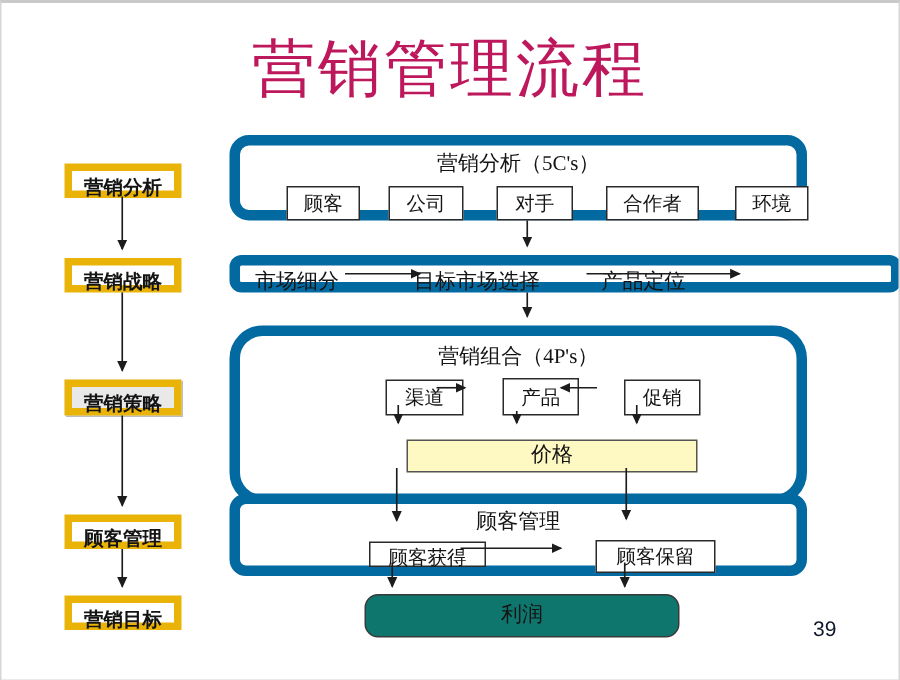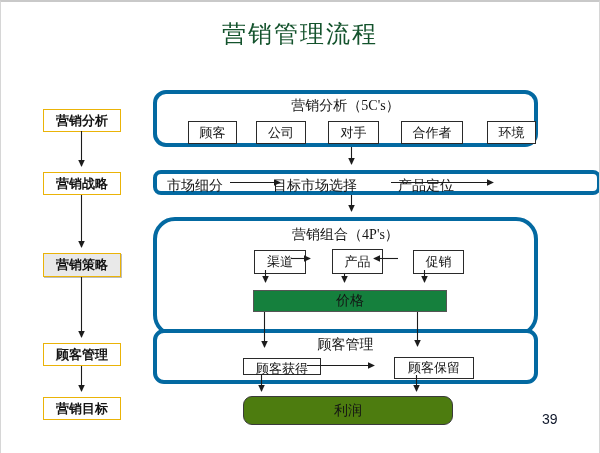--- a/index.html
+++ b/index.html
@@ -3,48 +3,48 @@
 <meta charset="utf-8">
 <style>
   html,body { margin:0; padding:0; background:#ffffff; }
   .slide {
     position:relative; width:598px; height:451px; background:#ffffff;
     border:1px solid #d6d6d6; border-top:2px solid #c9c9c9; overflow:hidden;
     font-family:"Liberation Serif","DejaVu Serif",serif; color:#141414;
   }
   .title {
     position:absolute; top:16px; left:0; right:0; text-align:center;
-    font-size:24px; letter-spacing:2px; color:#14532d; font-weight:normal;
+    font-size:42px; letter-spacing:2px; color:#be185d; font-weight:normal;
   }
   .lbox {
     position:absolute; left:42px; width:78px; height:23px; line-height:21px;
-    border:1px solid #eab308; background:#ffffff; text-align:center;
+    border:5px solid #eab308; background:#ffffff; text-align:center;
     font-size:13px; font-weight:bold; box-sizing:border-box;
   }
   .lbox.hl { background:#e9e9e9; box-shadow:1px 1px 0 #bdbdbd; }
   .sect {
-    position:absolute; border:4px solid #0369a1; background:#ffffff;
+    position:absolute; border:7px solid #0369a1; background:#ffffff;
     box-sizing:border-box;
   }
   .sect-title {
     position:absolute; top:3px; left:0; right:0; text-align:center; font-size:14px;
   }
   .sbox {
     position:absolute; height:23px; line-height:21px; border:1px solid #2a2a2a;
     background:#ffffff; text-align:center; font-size:13px; box-sizing:border-box;margin-left:11px;
   }
   .stp { position:absolute; top:0; font-size:14px; line-height:24px; white-space:nowrap; }
   .price-bar {
-    position:absolute; left:96px; top:69px; width:194px; height:22px;
-    background:#15803d; border:1px solid #555555; text-align:center;
+    position:absolute; left:111px; top:69px; width:194px; height:22px;
+    background:#fef9c3; border:1px solid #555555; text-align:center;
     font-size:14px; line-height:20px; box-sizing:border-box;
   }
   .profit {
     position:absolute; left:242px; top:394px; width:210px; height:29px;
-    border:1px solid #3a3a3a; border-radius:9px; background:#4d7c0f;
+    border:1px solid #3a3a3a; border-radius:9px; background:#0f766e;
     text-align:center; font-size:14px; line-height:27px; box-sizing:border-box;
   }
   .pagenum {
     position:absolute; left:541px; top:409px; font-size:14px; color:#0f172a;
     font-family:"Liberation Sans","DejaVu Sans",sans-serif;
   }
   .overlay { position:absolute; left:0; top:0; width:598px; height:451px; pointer-events:none; }
 </style>
 </head>
 <body>

